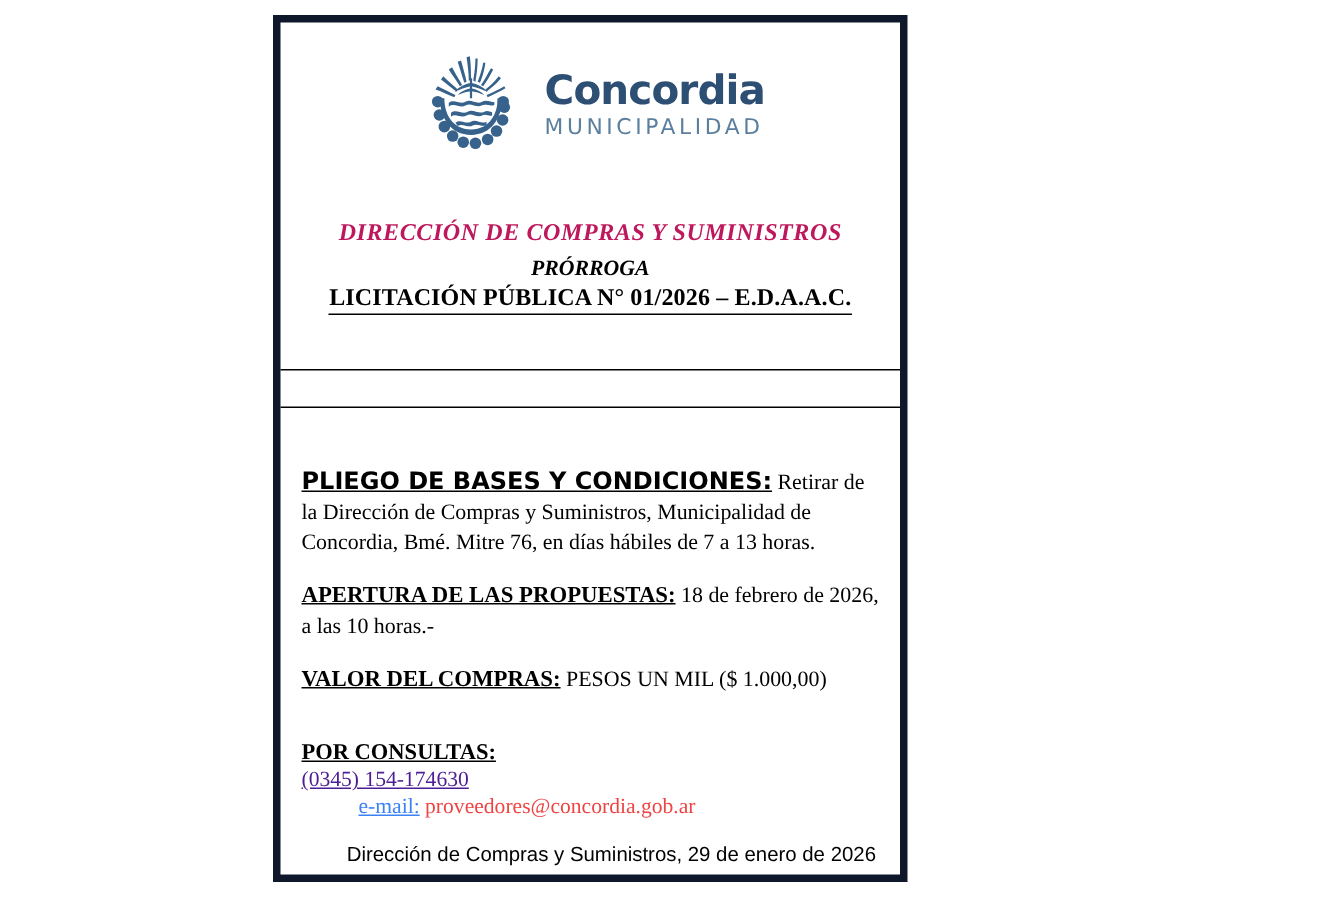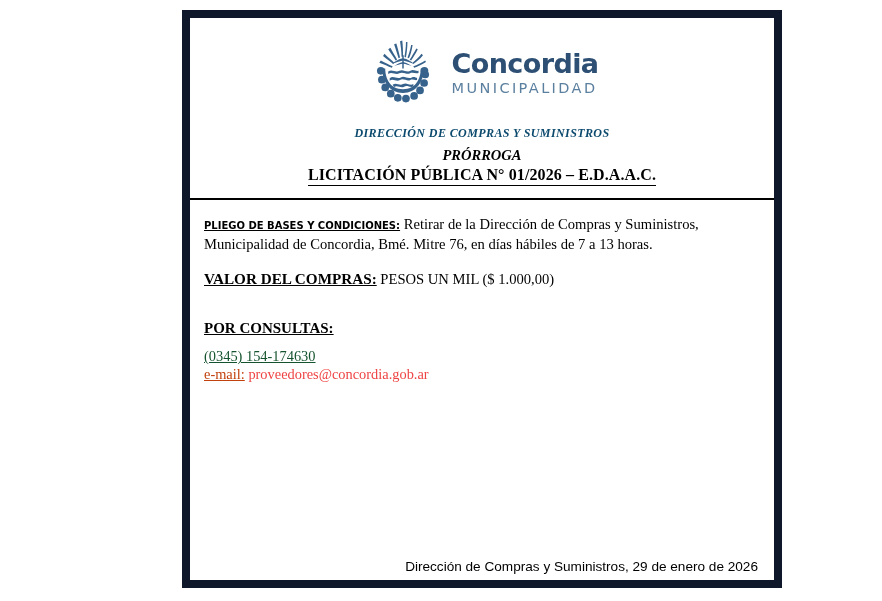--- a/index.html
+++ b/index.html
@@ -20,27 +20,28 @@
     width: 882px;
     height: 601px;
     background: #ffffff;
   }
 
   
   .doc-frame {
     position: absolute;
     left: 182px;
     top: 10px;
-    width: 600px;
+    width: 423px;
     height: 578px;
     box-sizing: border-box;
-    border: 8px solid #0f172a;
+    border: 5px solid #0f172a;
     background: #ffffff;
     display: flex;
     flex-direction: column;
+    gap: 24px;
   }
 
   
   .header-band {
     padding: 18px 0 6px 0;
     display: flex;
     justify-content: center;
     align-items: center;
   }
   .logo-lockup {
@@ -80,23 +81,23 @@
 
   
   .title-block {
     padding: 10px 24px 12px 24px;
     text-align: center;
   }
   .dept-line {
     font-family: "Liberation Serif", serif;
     font-style: italic;
     font-weight: 700;
-    font-size: 12px;
+    font-size: 16px;
     letter-spacing: 0.4px;
-    color: #0c4a6e;
+    color: #be185d;
   }
   .prorroga-line {
     font-family: "Liberation Serif", serif;
     font-style: italic;
     font-weight: 700;
     font-size: 14.5px;
     margin-top: 6px;
     color: #000;
   }
   .licitacion-line {
@@ -144,21 +145,21 @@
     font-size: 14.6px;
     line-height: 1.38;
     color: #000;
     text-align: left;
   }
   .para + .para { margin-top: 15px; }
 
   .lbl-sans {
     font-family: "DejaVu Sans", sans-serif;
     font-weight: 700;
-    font-size: 10px;
+    font-size: 16px;
     text-decoration: underline;
     text-underline-offset: 1px;
     color: #000;
   }
   .lbl-serif {
     font-family: "Liberation Serif", serif;
     font-weight: 700;
     font-size: 15.2px;
     text-decoration: underline;
     text-underline-offset: 1px;
@@ -172,33 +173,34 @@
     font-size: 15px;
     text-decoration: underline;
     text-underline-offset: 1px;
     color: #000;
   }
   .phone-line {
     font-family: "Liberation Serif", serif;
     font-size: 14.4px;
     text-decoration: underline;
     text-underline-offset: 1px;
-    color: #14532d;
-    margin-top: 11px;
+    color: #4c1d95;
+    margin-top: 1px;
   }
   .email-line {
     font-family: "Liberation Serif", serif;
     font-size: 14.4px;
     margin-top: 1px;
     color: #000;
   }
   .email-label {
     text-decoration: underline;
     text-underline-offset: 1px;
-    color: #c2410c;
+    color: #3b82f6;
+    margin-left: 38px;
   }
   .email-link {
     color: #ef4444;
     text-underline-offset: 1px;
     cursor: pointer;
   }
 
   .footer-line {
     margin-top: auto;
     padding: 0 2px 6px 0;
@@ -279,20 +281,21 @@
 
     <div class="rule"></div>
 
 
     <div class="rule"></div>
 
     <div class="body-block">
 
       <div class="para"><span class="lbl-sans">PLIEGO DE BASES Y CONDICIONES:</span><span> Retirar de la Dirección de Compras y Suministros, Municipalidad de Concordia, Bmé. Mitre 76, en días hábiles de 7 a 13  horas.</span></div>
 
+      <div class="para"><span class="lbl-serif">APERTURA DE LAS PROPUESTAS:</span><span> 18 de febrero de 2026, a las 10 horas.-</span></div>
 
       <div class="para"><span class="lbl-serif">VALOR DEL COMPRAS:</span><span> PESOS UN MIL ($ 1.000,00)</span></div>
 
       <div class="consultas-block">
         <div class="consultas-title">POR CONSULTAS:</div>
         <div class="phone-line">(0345) 154-174630</div>
         <div class="email-line"><span class="email-label">e-mail:</span> <span class="email-link">proveedores@concordia.gob.ar</span></div>
       </div>
 
       <div class="footer-line">Dirección de Compras y Suministros,  29 de enero de 2026</div>

